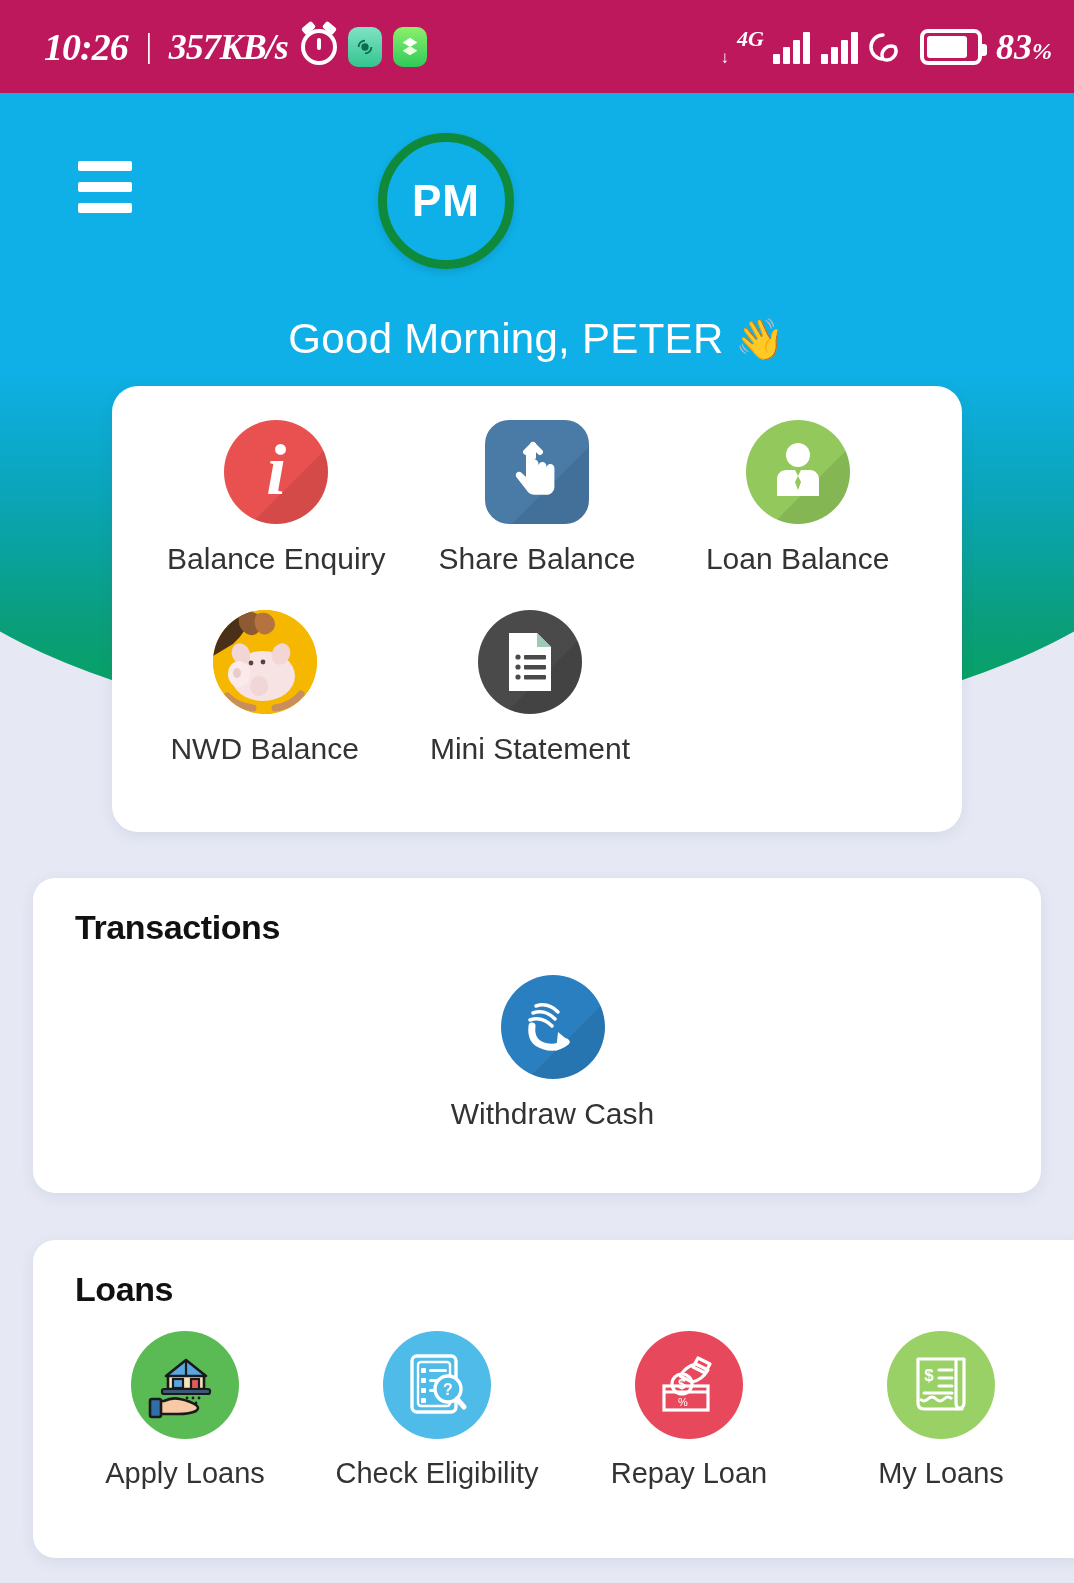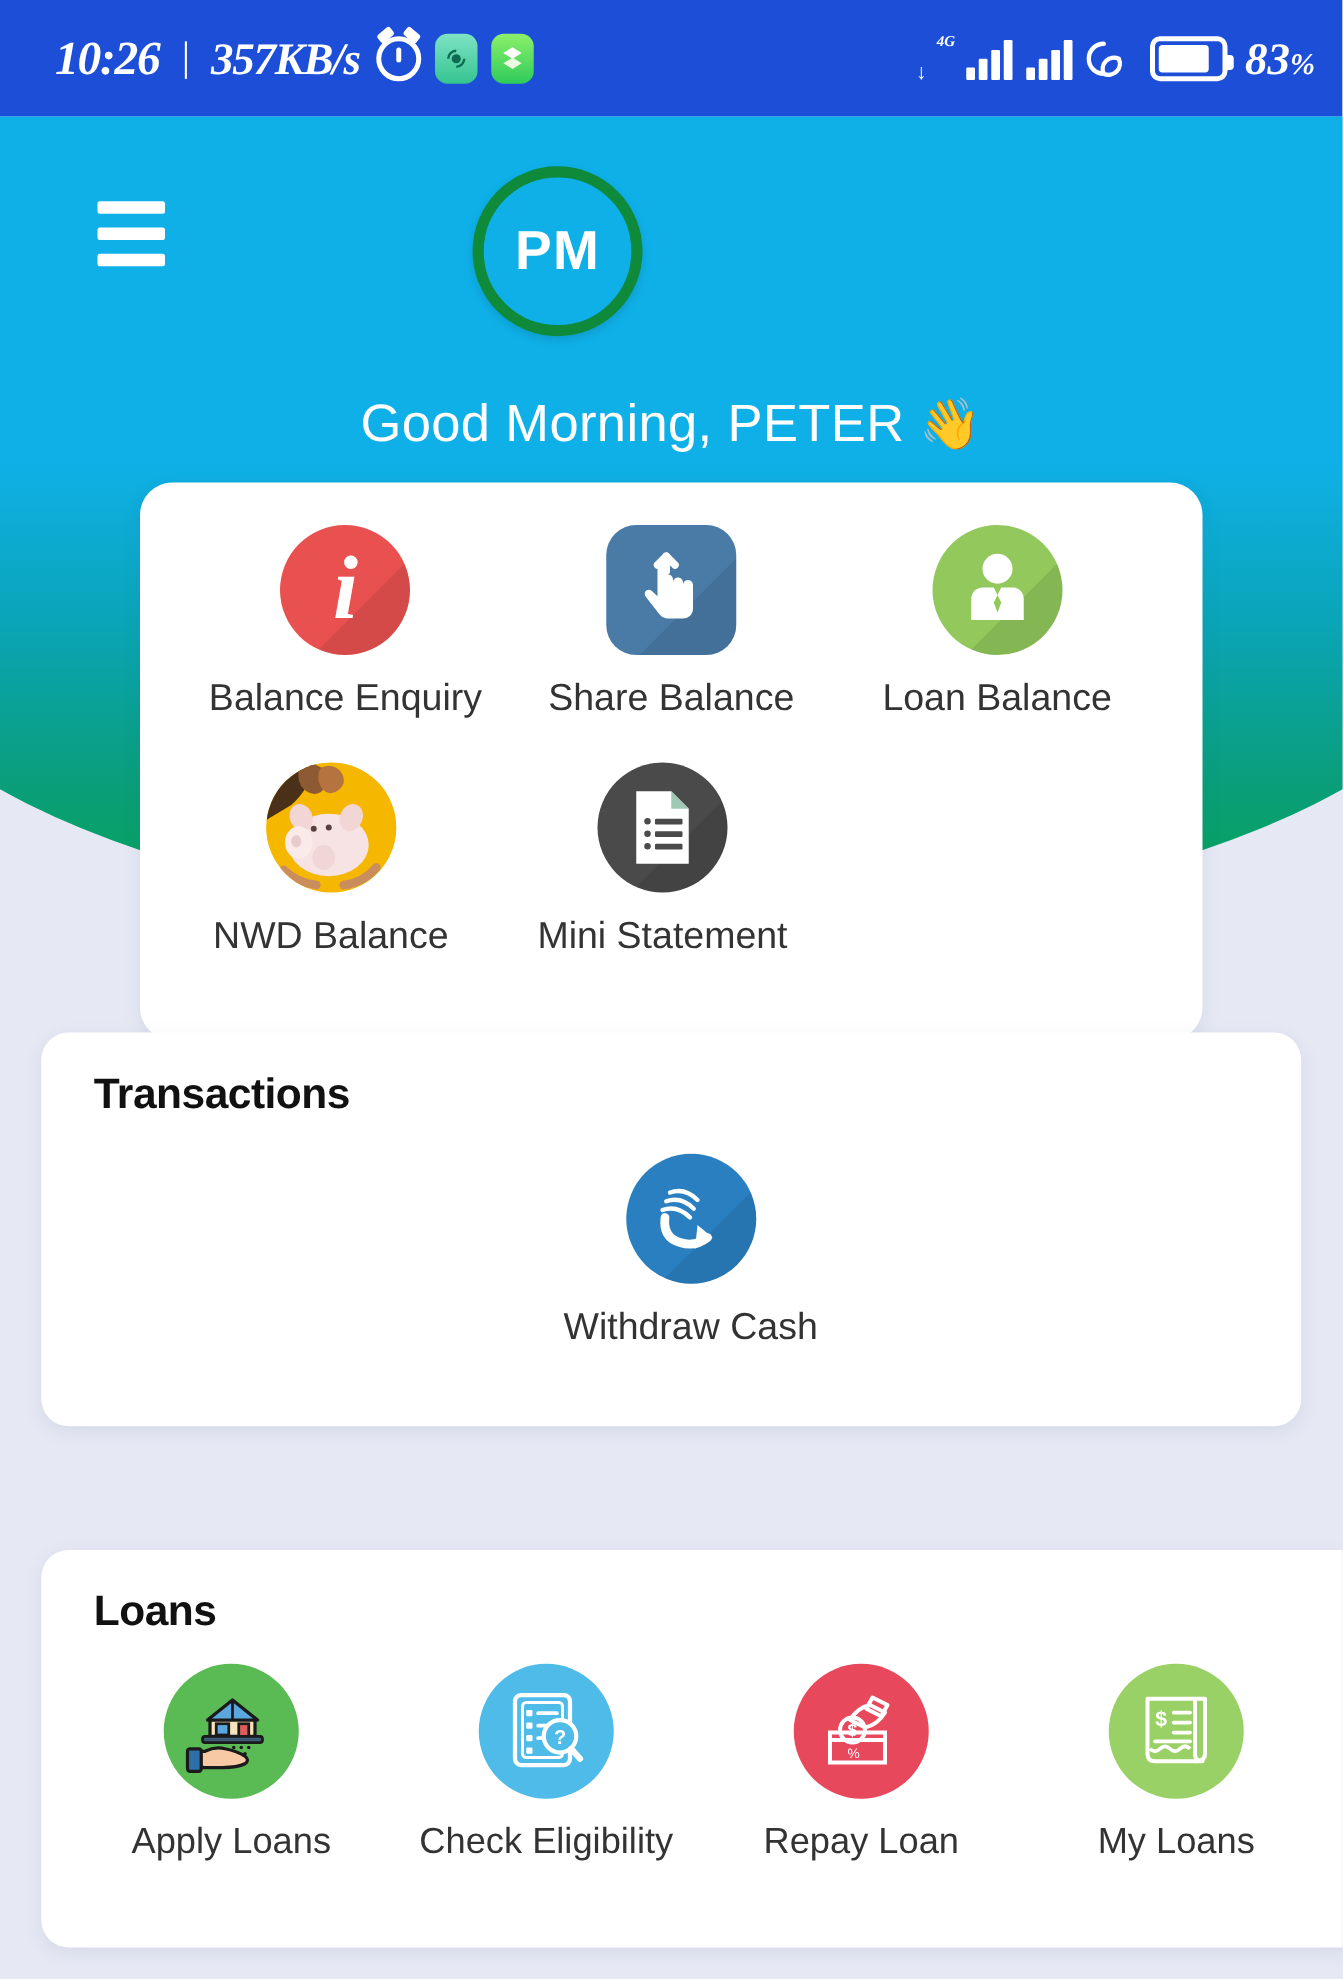--- a/index.html
+++ b/index.html
@@ -15,21 +15,21 @@
     background: #e6e9f4;
     position: relative;
   }
 
   
   #status-bar {
     position: absolute;
     top: 0; left: 0;
     width: 1074px;
     height: 93px;
-    background: #1d4ed8;
+    background: #be185d;
     display: flex;
     align-items: center;
     justify-content: space-between;
     padding: 0 22px 0 44px;
     z-index: 50;
   }
   .sb-left, .sb-right {
     display: flex;
     align-items: center;
     gap: 11px;
@@ -93,21 +93,21 @@
   .ico-app.teal { background: linear-gradient(#7fe3c4,#34c48f); }
   .ico-app.green { background: linear-gradient(#8cf06a,#2ecb5a); }
 
   .sig-bars { display: flex; align-items: flex-end; gap: 3px; height: 34px; }
   .sig-bars span { width: 7px; background: #fff; border-radius: 1px; }
   .sig-bars span:nth-child(1){height:10px;}
   .sig-bars span:nth-child(2){height:17px;}
   .sig-bars span:nth-child(3){height:24px;}
   .sig-bars span:nth-child(4){height:32px;}
   .sig-4g {
-    color:#fff; font-size:12px; font-weight:bold; font-style:italic;
+    color:#fff; font-size:22px; font-weight:bold; font-style:italic;
     align-self:flex-start; margin-right:-2px;
     font-family: "Liberation Serif", serif;
   }
   .sig-arrow { color:#fff; font-size:17px; align-self:flex-end; margin-right:-3px;}
 
   .ico-battery {
     width: 62px; height: 36px;
     border: 4px solid #fff;
     border-radius: 8px;
     position: relative;
@@ -189,21 +189,21 @@
     z-index: 10;
   }
 
   #quick-actions-card {
     left: 112px; top: 386px;
     width: 850px;
     height: 446px;
     border-radius: 26px;
   }
   #transactions-card {
-    left: 33px; top: 826px;
+    left: 33px; top: 878px;
     width: 1008px;
     height: 315px;
   }
   #loans-card {
     left: 33px; top: 1240px;
     width: 1060px;
     height: 318px;
   }
 
   .card-title {

